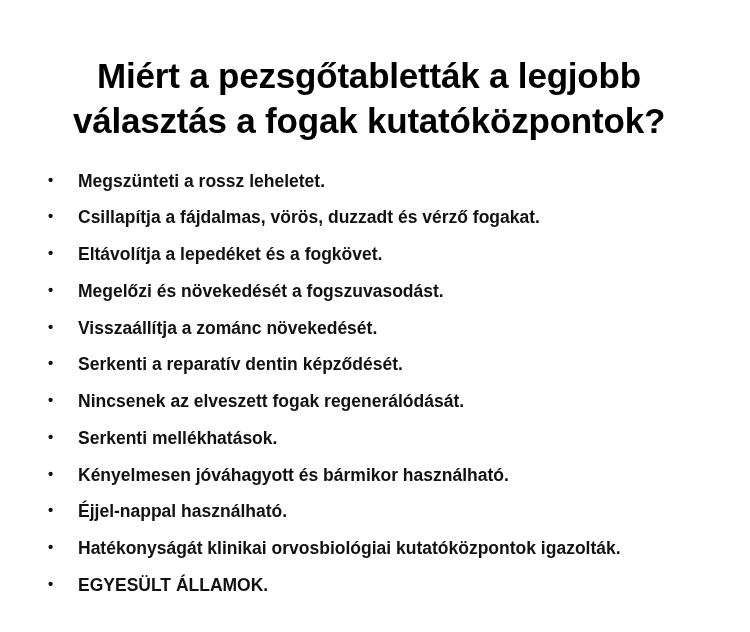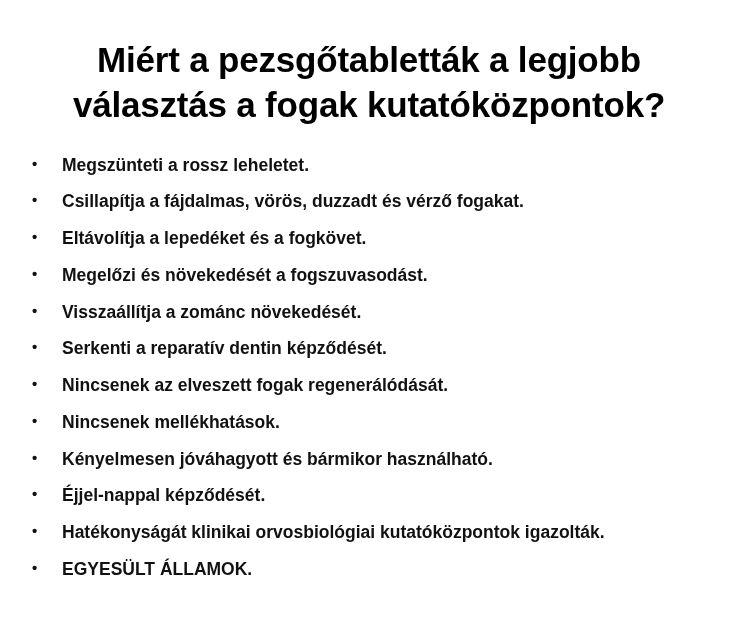--- a/index.html
+++ b/index.html
@@ -12,21 +12,21 @@
     background: #ffffff;
     font-family: "Liberation Sans", sans-serif;
     color: #000000;
     overflow: hidden;
   }
   .slide {
     position: relative;
     width: 738px;
     height: 632px;
     box-sizing: border-box;
-    padding: 0;
+    padding: 16px;
   }
   .title {
     text-align: center;
     font-size: 35px;
     font-weight: bold;
     line-height: 1.28;
     letter-spacing: -0.2px;
     padding: 38px 18px 0 18px;
     box-sizing: border-box;
   }
@@ -107,31 +107,31 @@
       <span class="txt">Serkenti a reparatív dentin képződését.</span>
     </div>
 
     <div class="bullet-item">
       <span class="dot">•</span>
       <span class="txt">Nincsenek az elveszett fogak regenerálódását.</span>
     </div>
 
     <div class="bullet-item">
       <span class="dot">•</span>
-      <span class="txt">Nincsenek mellékhatások.</span>
+      <span class="txt">Serkenti mellékhatások.</span>
     </div>
 
     <div class="bullet-item">
       <span class="dot">•</span>
       <span class="txt">Kényelmesen jóváhagyott és bármikor használható.</span>
     </div>
 
     <div class="bullet-item">
       <span class="dot">•</span>
-      <span class="txt">Éjjel-nappal képződését.</span>
+      <span class="txt">Éjjel-nappal használható.</span>
     </div>
 
     <div class="bullet-item">
       <span class="dot">•</span>
       <span class="txt">Hatékonyságát klinikai orvosbiológiai kutatóközpontok igazolták.</span>
     </div>
 
     <div class="bullet-item">
       <span class="dot">•</span>
       <span class="txt">

